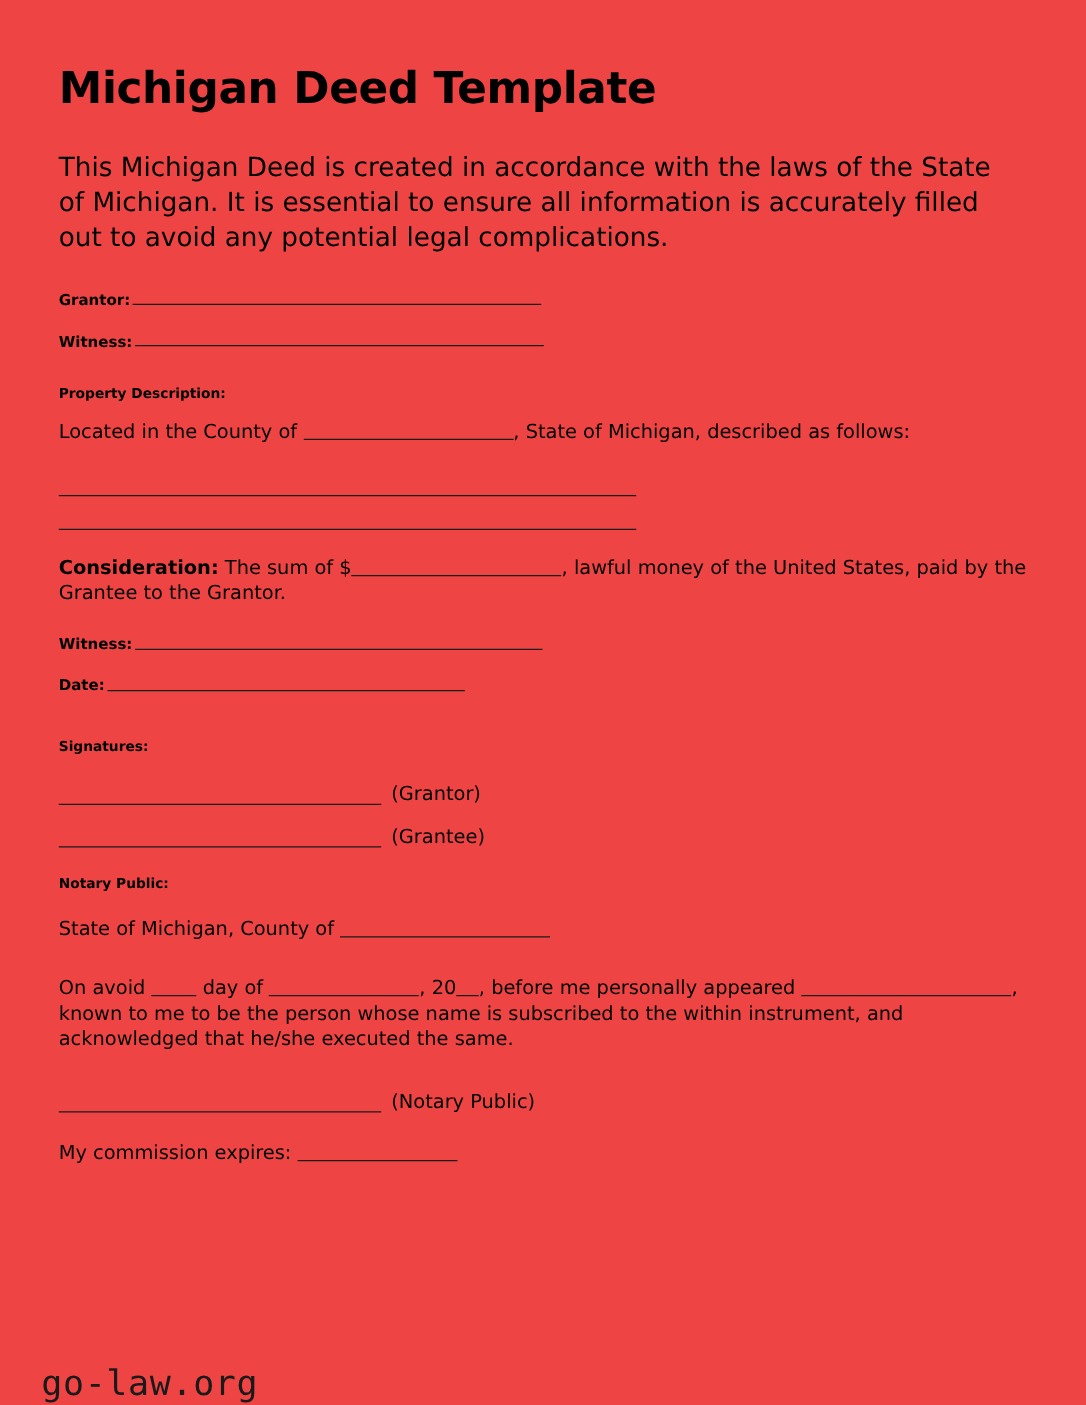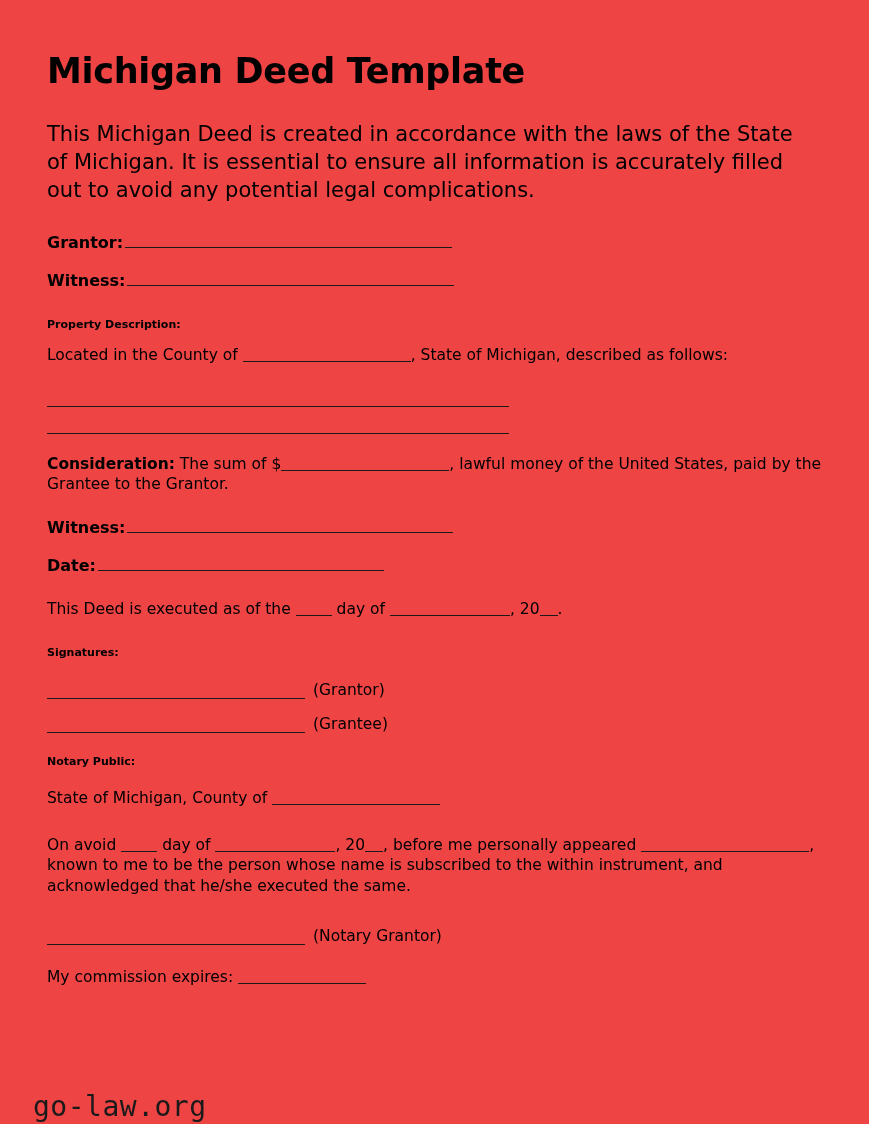--- a/index.html
+++ b/index.html
@@ -30,21 +30,21 @@
     line-height: 1.1;
     margin: 0 0 29px 0;
   }
   .intro {
     font-size: 21px;
     line-height: 1.34;
     margin: 0 4px 28px 0;
     max-width: 760px;
   }
   .field-row {
-    font-size: 16px;
+    font-size: 12px;
     line-height: 1.3;
     margin-bottom: 16px;
     white-space: nowrap;
   }
   .field-label {
     font-weight: bold;
   }
   .blank {
     display: inline-block;
     border-bottom: 1.6px solid #1a1a1a;
@@ -163,26 +163,20 @@
     <div class="field-row">
       <span class="field-label">Witness:</span><span class="blank w-witness"></span>
     </div>
 
     <div class="field-row">
       <span class="field-label">Date:</span><span class="blank w-date"></span>
     </div>
 
     <div class="gap-6"></div>
 
-    <div class="para">
-      <span>This Deed is executed as of the</span>
-      <span class="blank-inline w-day"></span>
-      <span>day of</span>
-      <span class="blank-inline w-month"></span><span>, 20</span><span class="blank-inline w-yy"></span><span>.</span>
-    </div>
 
     <div class="gap-12"></div>
 
     <div class="section-head">Signatures:</div>
 
     <div class="gap-8"></div>
 
     <div class="sig-row">
       <span class="sig-line"></span>
       <span class="sig-tag">(Grantor)</span>
@@ -211,21 +205,21 @@
       <span class="blank-inline w-day"></span>
       <span>day of</span>
       <span class="blank-inline w-month"></span><span>, 20</span><span class="blank-inline w-yy"></span><span>, before me personally appeared</span>
       <span class="blank-inline w-name"></span><span>, known to me to be the person whose name is subscribed to the within instrument, and acknowledged that he/she executed the same.</span>
     </div>
 
     <div class="gap-16"></div>
 
     <div class="sig-row">
       <span class="sig-line"></span>
-      <span class="sig-tag">(Notary Grantor)</span>
+      <span class="sig-tag">(Notary Public)</span>
     </div>
 
     <div class="gap-6"></div>
 
     <div class="para">
       <span>My commission expires:</span>
       <span class="blank-inline w-commission"></span>
     </div>
 
   </div>

